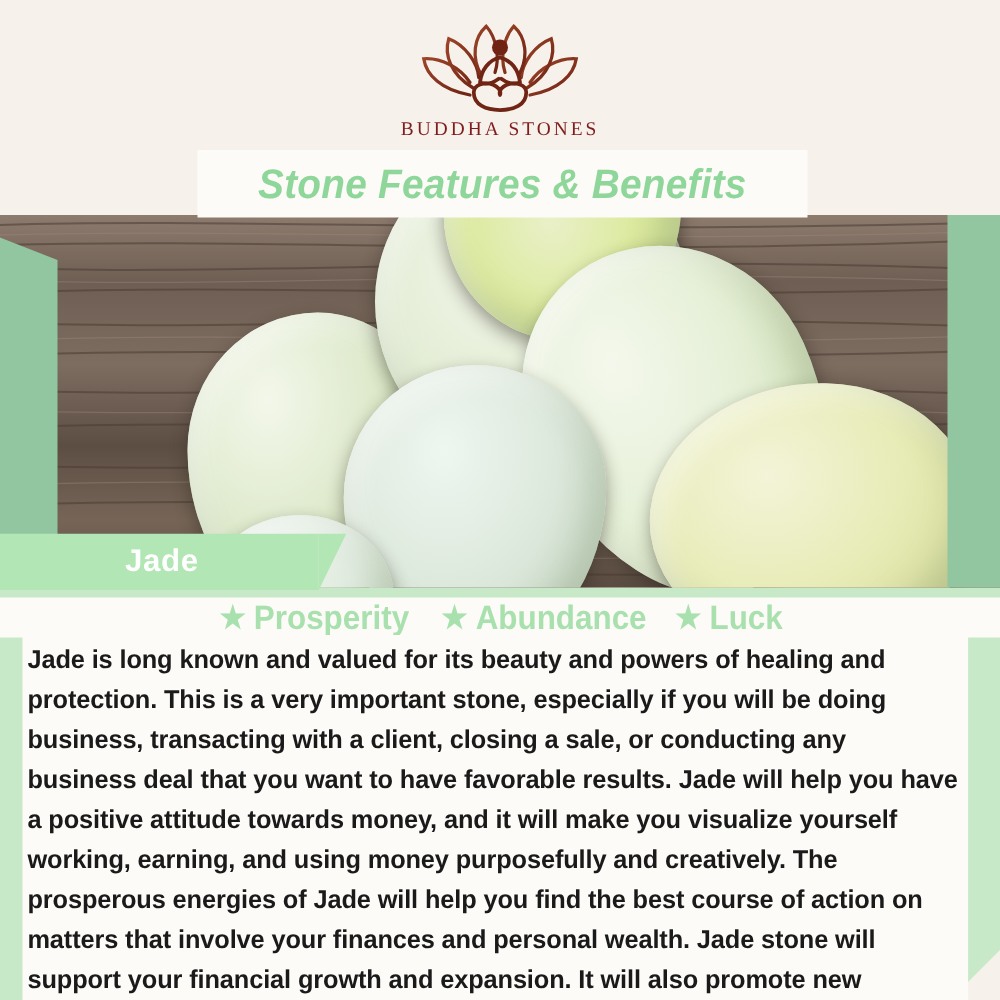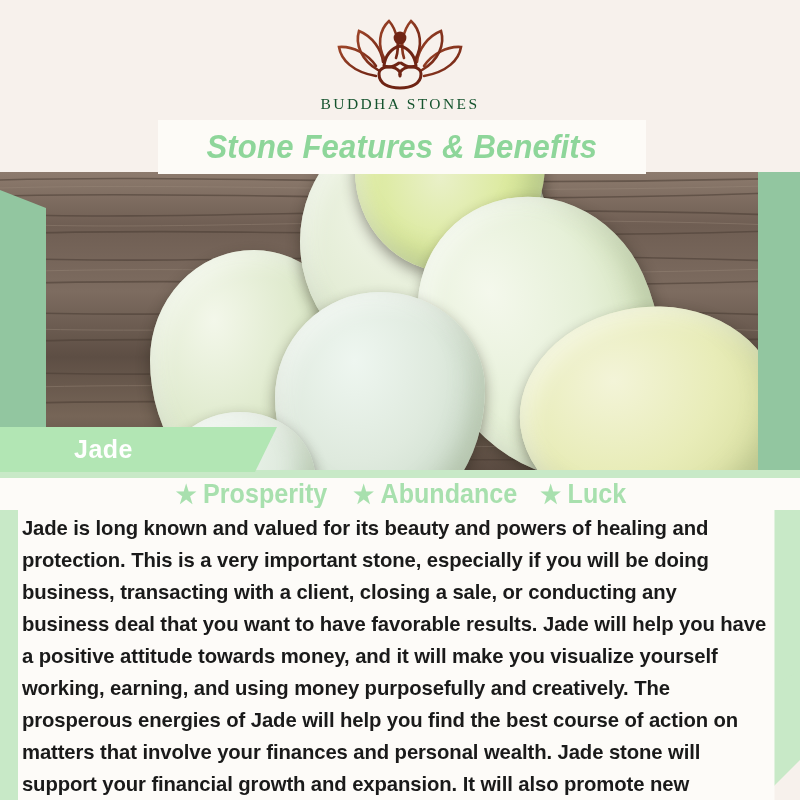--- a/index.html
+++ b/index.html
@@ -102,21 +102,21 @@
     justify-content: flex-start;
     padding-top: 16px;
     box-sizing: border-box;
   }
   .logo-mark { width: 130px; height: 74px; display:block; }
   .logo-word {
     margin-top: 5px;
     font-family: "Liberation Serif", serif;
     font-size: 15.5px;
     letter-spacing: 2.4px;
-    color: #14532d;
+    color: #7f1d1d;
     font-weight: 400;
   }
 
   
   .title-band {
     position: absolute;
     left: 158px;
     top: 120px;
     width: 488px;
     height: 54px;
@@ -170,21 +170,21 @@
   }
   .jade-band::after{
     content:"";
     position:absolute;
     right:-22px; top:0;
     width:0;height:0;
     border-left: 22px solid #b2e6b4;
     border-bottom: 45px solid transparent;
   }
   .jade-text {
-    margin-left: 74px;
+    margin-left: 100px;
     color: #ffffff;
     font-size: 25px;
     font-weight: bold;
     letter-spacing: .5px;
   }
 
   
   .benefits {
     position: absolute;
     left: 0; top: 478px;

